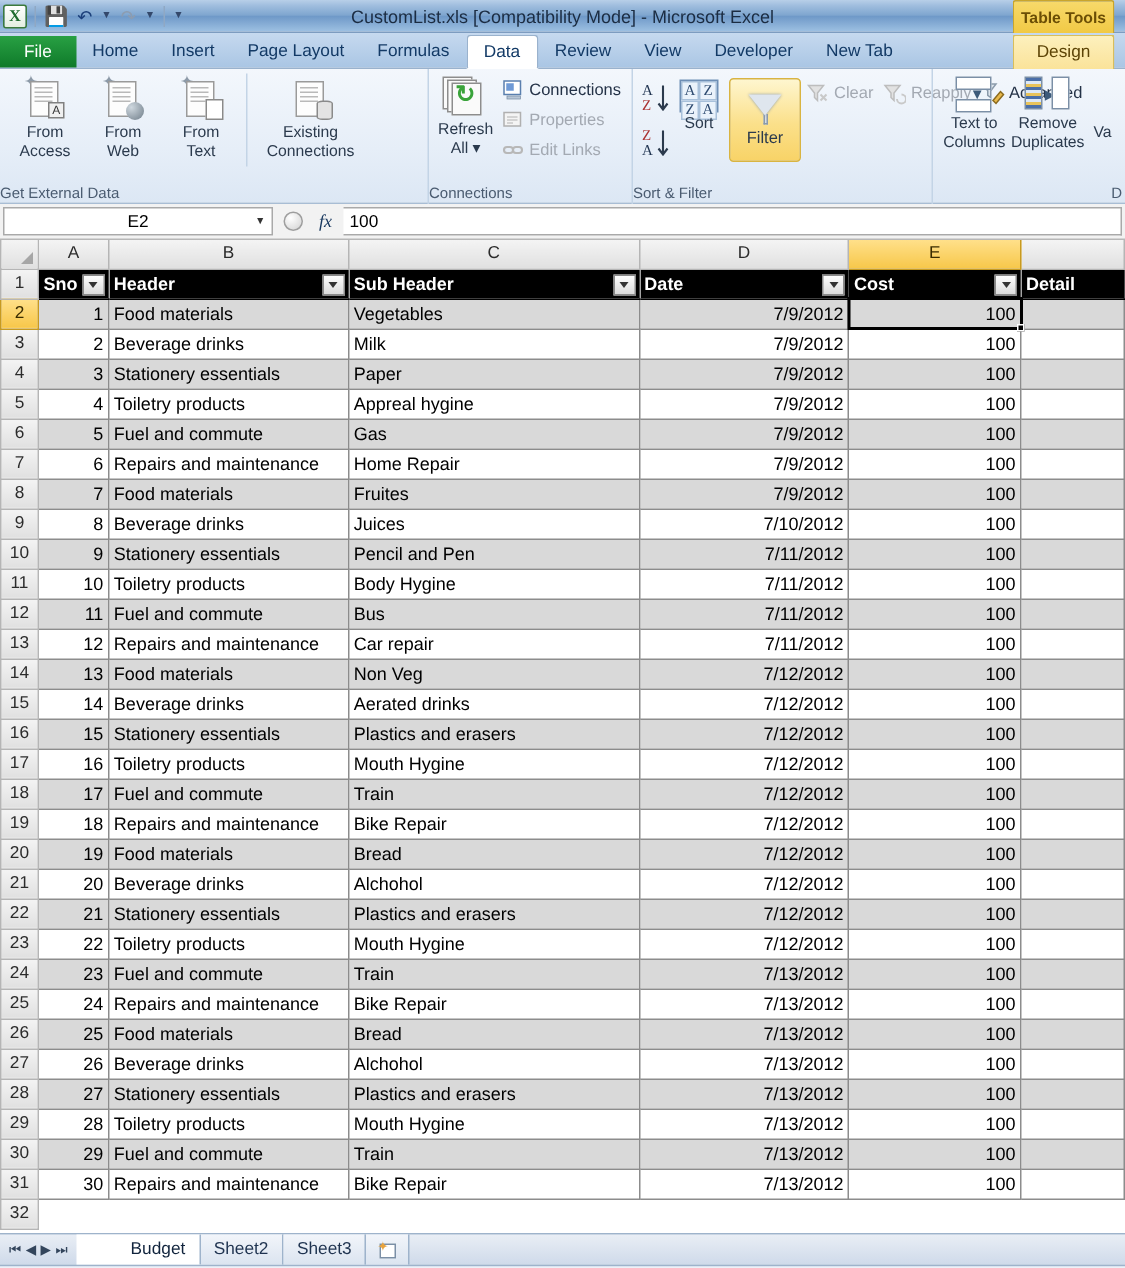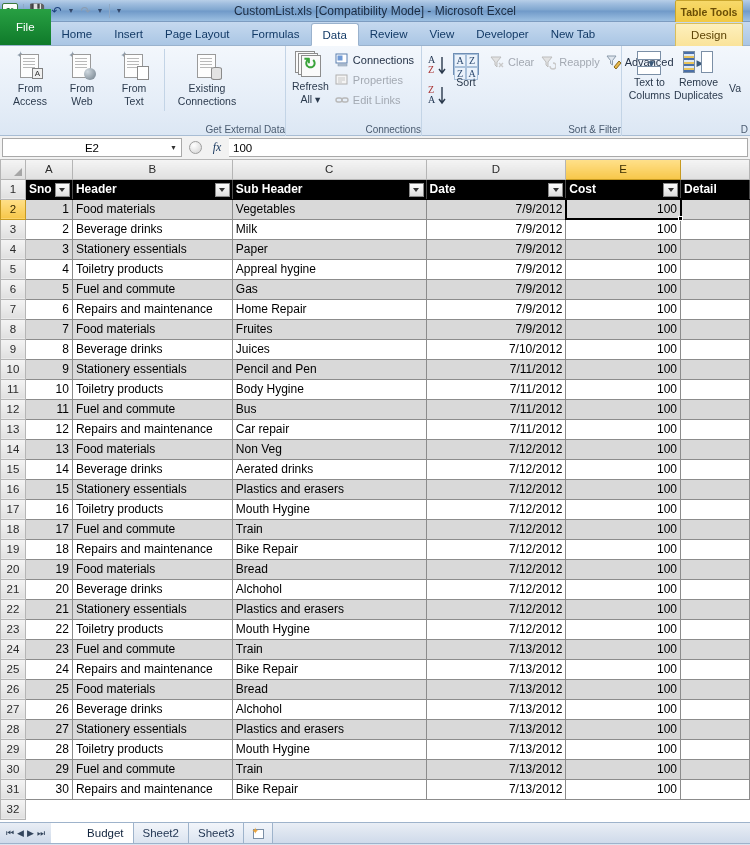--- a/index.html
+++ b/index.html
@@ -62,21 +62,21 @@
     font-size: 11.5px;
   }
   .tab {
     height: 22px; padding: 0 11px;
     display: flex; align-items: center;
     color: #133a66;
   }
   .tab.file {
     background: linear-gradient(to bottom,#28a043,#0f7a2a);
     color: #fff; font-weight: normal;
-    height: 36px; padding: 4px 16px; text-align: center;
+    height: 21px; padding: 4px 16px; text-align: center;
   }
   .tab.active {
     background: #fff;
     border: 1px solid #9ab2cd; border-bottom: 1px solid #fff;
     border-radius: 3px 3px 0 0;
     height: 23px; margin-bottom: -1px;
     position: relative; z-index: 3;
   }
   .tab.ctx-design {
     background: linear-gradient(to bottom,#fdf0bd,#fae39a);
@@ -96,21 +96,21 @@
     display: flex;
   }
   .rgroup {
     position: relative;
     height: 90px;
     display: flex; flex-direction: column;
     border-right: 1px solid #c3d4e6;
   }
   .rgroup-body { flex: 1; display: flex; align-items: flex-start; padding: 3px 4px 0 4px; }
   .rgroup-label {
-    height: 13px; text-align: right; font-size: 10px; color: #4a5b70;
+    height: 13px; text-align: left; font-size: 10px; color: #4a5b70;
     line-height: 13px;
   }
   .bigbtn {
     width: 52px; display: flex; flex-direction: column; align-items: center;
     padding: 2px 1px; font-size: 10.5px; color: #2b3a4d; text-align: center;
     line-height: 11px;
   }
   .bigbtn .lbl { margin-top: 2px; }
   .icon32 { width: 32px; height: 30px; position: relative; }
 
@@ -464,20 +464,27 @@
       <div class="bigbtn" style="width:44px;padding-top:4px;">
         <div class="sort-grid">
           <div>A</div>
             <div>Z</div>
             <div>Z</div>
             <div>A</div>
         </div>
         <div class="lbl">Sort</div>
       </div>
       <div style="width:1px;height:62px;background:#c3d4e6;margin:0 3px;"></div>
+      <div style="padding-top:3px;">
+        <div class="filter-btn">
+          <div class="funnel"></div>
+          <div class="funnel-stem"></div>
+          <div style="margin-top:3px">Filter</div>
+        </div>
+      </div>
       <div style="display:flex;flex-direction:row;padding-top:3px;">
         <div class="smallrow dim">
           <span class="ico16">
             <svg width="16" height="16" viewBox="0 0 16 16">
                 <path d="M2 3 L12 3 L8 8 L8 13 L6 11 L6 8 Z" fill="#e2e2e2" stroke="#bdbdbd"></path>
                 <path d="M10 9 L14 13 M14 9 L10 13" stroke="#c9c9c9" stroke-width="1.4"></path>
               </svg>
           </span>
           <span>Clear</span>
         </div>

